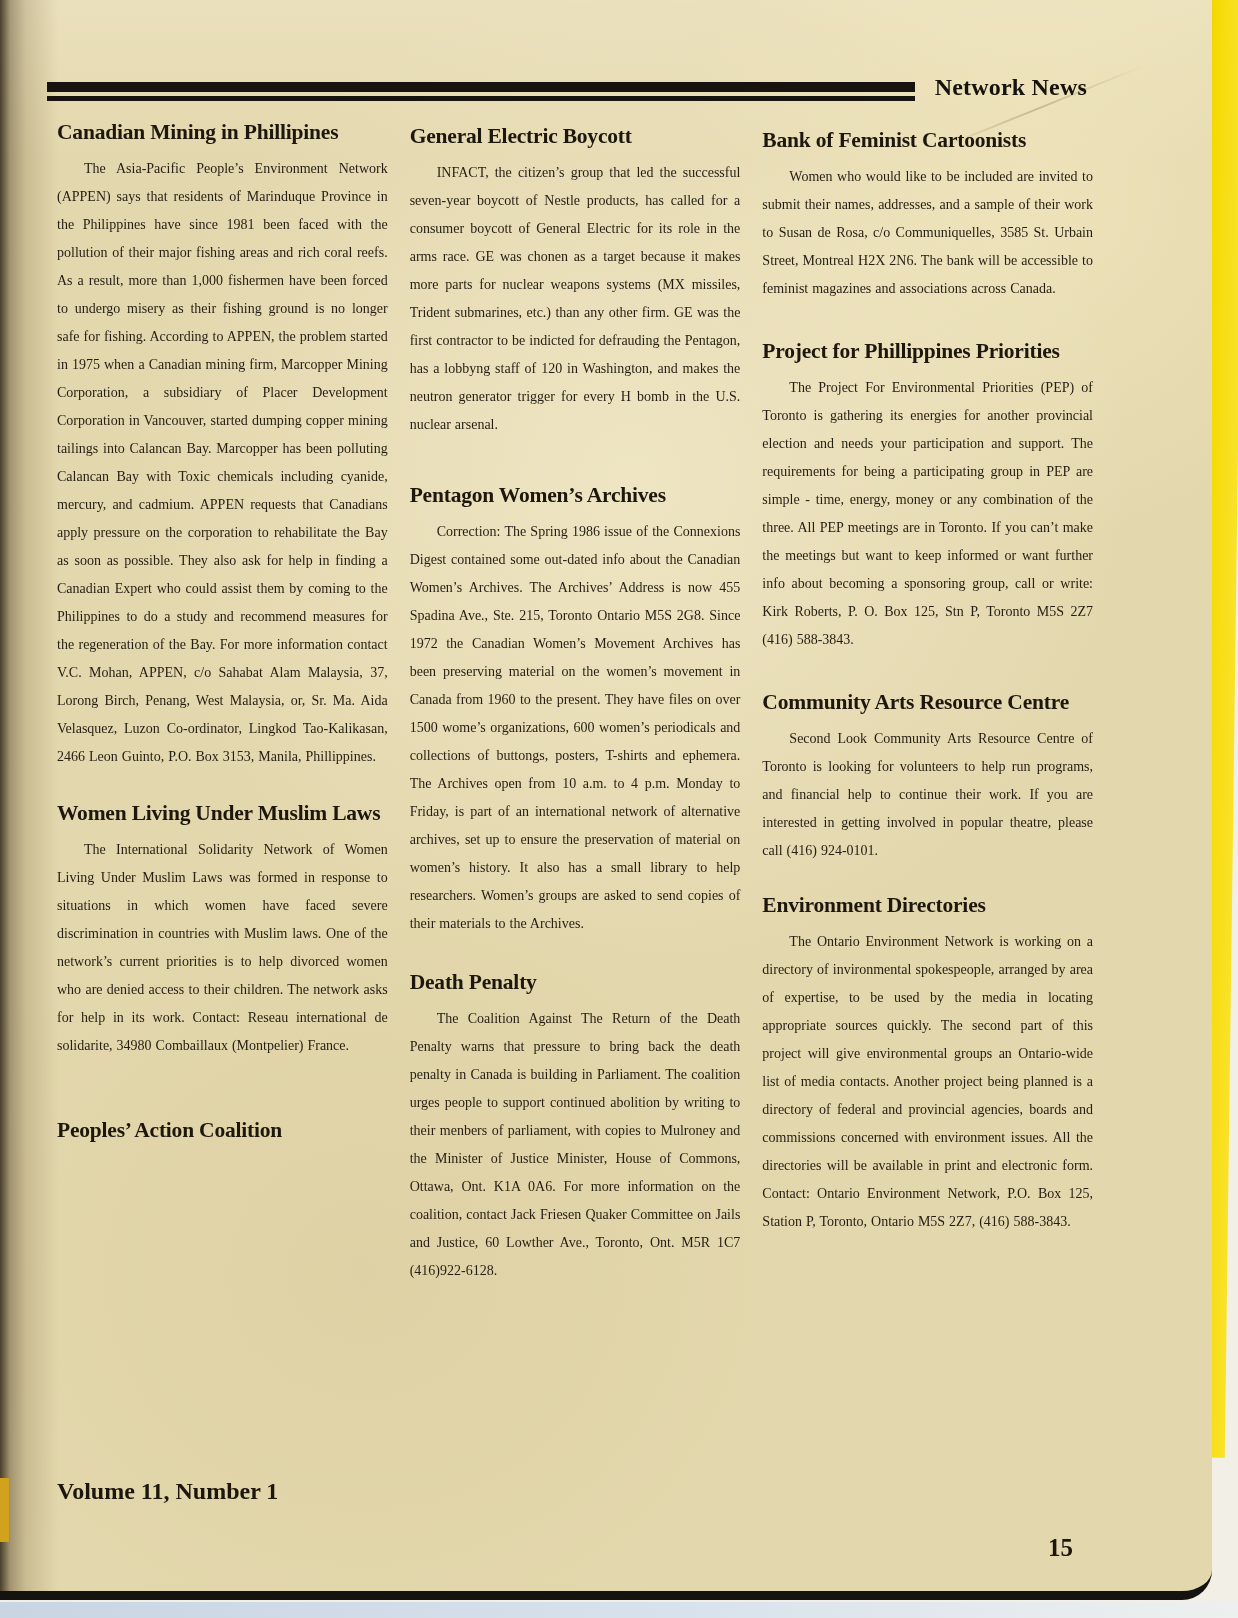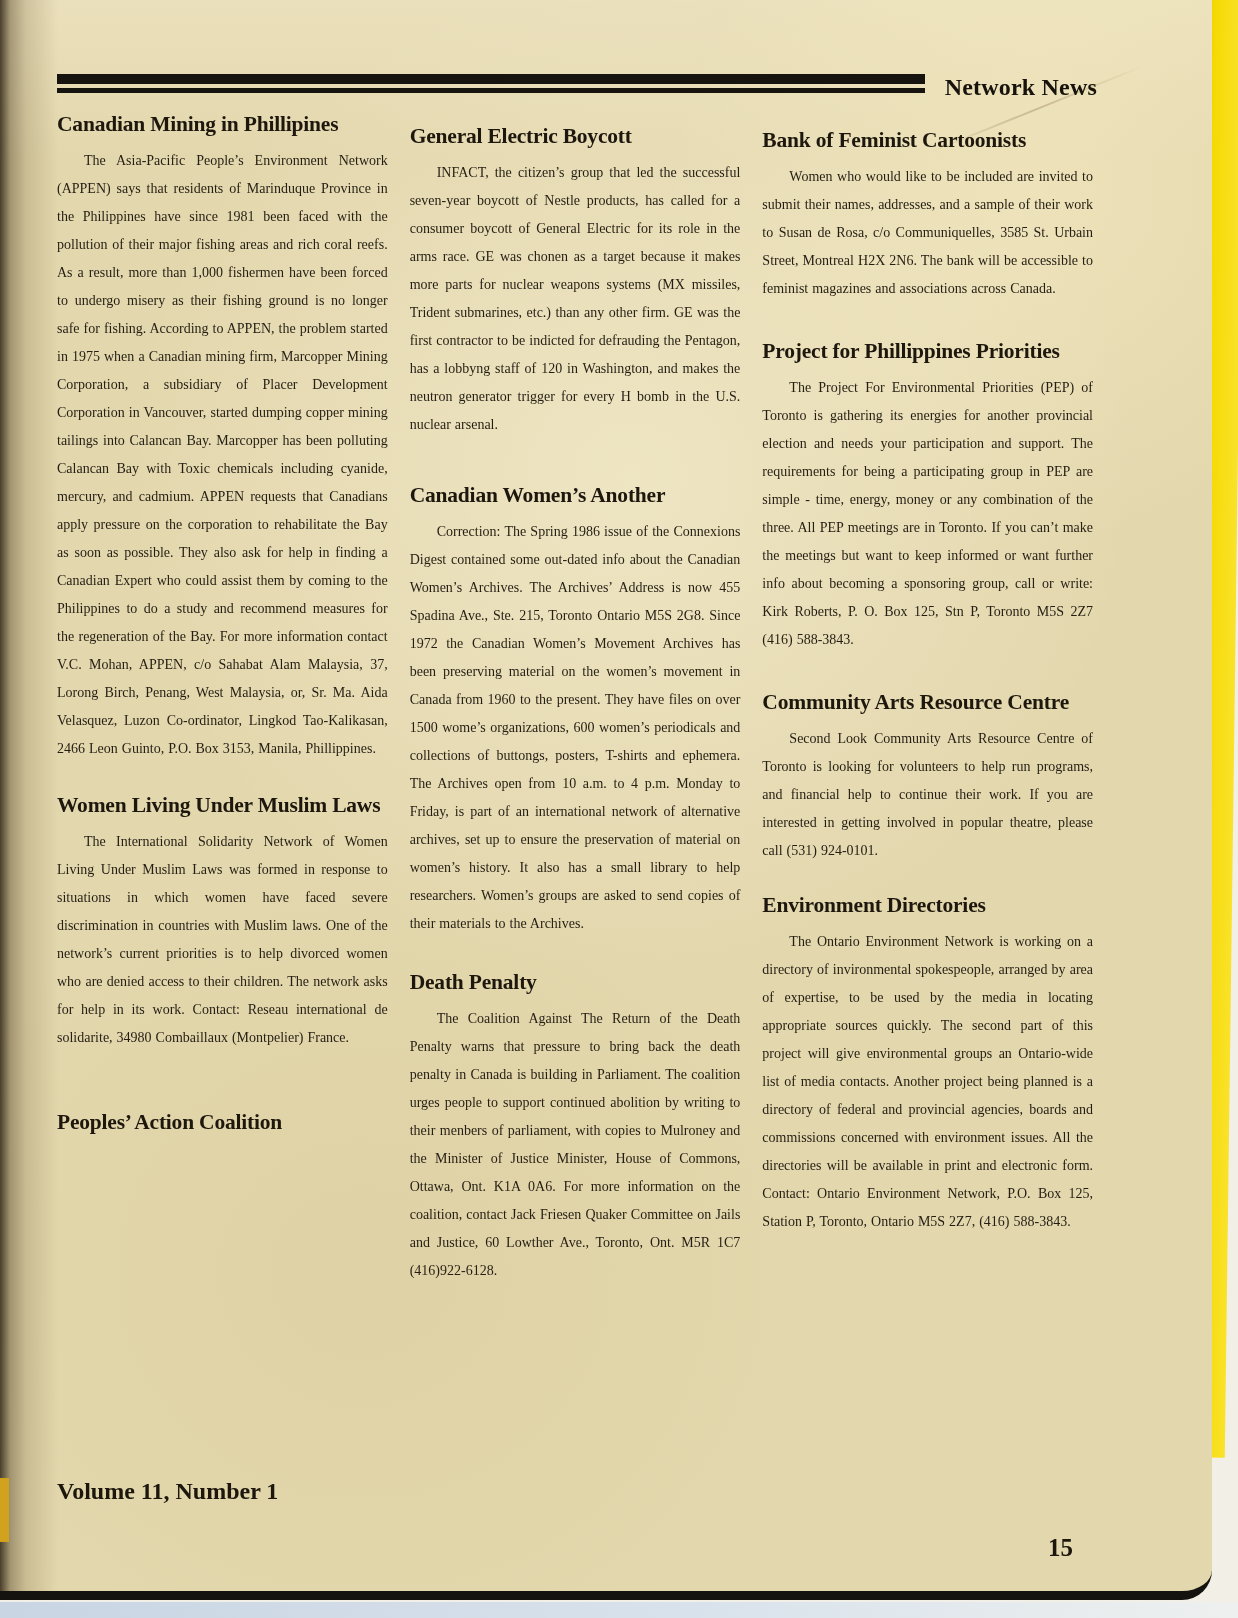--- a/index.html
+++ b/index.html
@@ -44,22 +44,22 @@
     position:absolute;top:108px;right:60px;width:230px;height:2px;
     background:linear-gradient(90deg,rgba(0,0,0,0),rgba(130,110,70,0.35),rgba(0,0,0,0));
     transform:rotate(-22deg);
   }
   .corner-orange{
     position:absolute;left:0;top:1478px;width:9px;height:64px;
     background:#d2a21e;
   }
   
   .masthead-row{
-    position:absolute;top:74px;left:57px;width:1040px;
-    display:flex;align-items:flex-start;
+    position:absolute;top:74px;left:47px;width:1040px;
+    display:flex;align-items:flex-end;
   }
   .rule{width:888px;}
   .rule-thick{height:10px;background:#17140f;}
   .rule-thin{height:5px;background:#17140f;margin-top:4px;}
   .masthead{
     margin-left:20px;font-weight:bold;font-size:24px;color:#17130c;
     white-space:nowrap;letter-spacing:0.2px;
   }
   
   .columns{
@@ -99,61 +99,61 @@
     <div class="rule">
       <div class="rule-thick"></div>
       <div class="rule-thin"></div>
     </div>
     <div class="masthead">Network News</div>
   </header>
 
   <main class="columns">
 
     <section class="col">
-      <article class="story" style="margin-top:0">
+      <article class="story" style="margin-top:8px">
         <h2>Canadian Mining in Phillipines</h2>
         <p>The Asia-Pacific People’s Environment Network (APPEN) says that residents of Marinduque Province in the Philippines have since 1981 been faced with the pollution of their major fishing areas and rich coral reefs. As a result, more than 1,000 fishermen have been forced to undergo misery as their fishing ground is no longer safe for fishing. According to APPEN, the problem started in 1975 when a Canadian mining firm, Marcopper Mining Corporation, a subsidiary of Placer Development Corporation in Vancouver, started dumping copper mining tailings into Calancan Bay. Marcopper has been polluting Calancan Bay with Toxic chemicals including cyanide, mercury, and cadmium. APPEN requests that Canadians apply pressure on the corporation to rehabilitate the Bay as soon as possible. They also ask for help in finding a Canadian Expert who could assist them by coming to the Philippines to do a study and recommend measures for the regeneration of the Bay. For more information contact V.C. Mohan, APPEN, c/o Sahabat Alam Malaysia, 37, Lorong Birch, Penang, West Malaysia, or, Sr. Ma. Aida Velasquez, Luzon Co-ordinator, Lingkod Tao-Kalikasan, 2466 Leon Guinto, P.O. Box 3153, Manila, Phillippines.</p>
       </article>
       <article class="story" style="margin-top:30px">
         <h2>Women Living Under Muslim Laws</h2>
         <p>The International Solidarity Network of Women Living Under Muslim Laws was formed in response to situations in which women have faced severe discrimination in countries with Muslim laws. One of the network’s current priorities is to help divorced women who are denied access to their children. The network asks for help in its work. Contact: Reseau international de solidarite, 34980 Combaillaux (Montpelier) France.</p>
       </article>
       <article class="story" style="margin-top:58px">
         <h2>Peoples’ Action Coalition</h2>
 
       </article>
     </section>
 
     <section class="col">
       <article class="story" style="margin-top:12px">
         <h2>General Electric Boycott</h2>
         <p>INFACT, the citizen’s group that led the successful seven-year boycott of Nestle products, has called for a consumer boycott of General Electric for its role in the arms race. GE was chonen as a target because it makes more parts for nuclear weapons systems (MX missiles, Trident submarines, etc.) than any other firm. GE was the first contractor to be indicted for defrauding the Pentagon, has a lobbyng staff of 120 in Washington, and makes the neutron generator trigger for every H bomb in the U.S. nuclear arsenal.</p>
       </article>
       <article class="story" style="margin-top:44px">
-        <h2>Canadian Women’s Another</h2>
+        <h2>Pentagon Women’s Archives</h2>
         <p>Correction: The Spring 1986 issue of the Connexions Digest contained some out-dated info about the Canadian Women’s Archives. The Archives’ Address is now 455 Spadina Ave., Ste. 215, Toronto Ontario M5S 2G8. Since 1972 the Canadian Women’s Movement Archives has been preserving material on the women’s movement in Canada from 1960 to the present. They have files on over 1500 wome’s organizations, 600 women’s periodicals and collections of buttongs, posters, T-shirts and ephemera. The Archives open from 10 a.m. to 4 p.m. Monday to Friday, is part of an international network of alternative archives, set up to ensure the preservation of material on women’s history. It also has a small library to help researchers. Women’s groups are asked to send copies of their materials to the Archives.</p>
       </article>
       <article class="story" style="margin-top:32px">
         <h2>Death Penalty</h2>
         <p>The Coalition Against The Return of the Death Penalty warns that pressure to bring back the death penalty in Canada is building in Parliament. The coalition urges people to support continued abolition by writing to their menbers of parliament, with copies to Mulroney and the Minister of Justice Minister, House of Commons, Ottawa, Ont. K1A 0A6. For more information on the coalition, contact Jack Friesen Quaker Committee on Jails and Justice, 60 Lowther Ave., Toronto, Ont. M5R 1C7 (416)922-6128.</p>
       </article>
     </section>
 
     <section class="col">
       <article class="story" style="margin-top:16px">
         <h2>Bank of Feminist Cartoonists</h2>
         <p>Women who would like to be included are invited to submit their names, addresses, and a sample of their work to Susan de Rosa, c/o Communiquelles, 3585 St. Urbain Street, Montreal H2X 2N6. The bank will be accessible to feminist magazines and associations across Canada.</p>
       </article>
       <article class="story" style="margin-top:36px">
         <h2>Project for Phillippines Priorities</h2>
         <p>The Project For Environmental Priorities (PEP) of Toronto is gathering its energies for another provincial election and needs your participation and support. The requirements for being a participating group in PEP are simple - time, energy, money or any combination of the three. All PEP meetings are in Toronto. If you can’t make the meetings but want to keep informed or want further info about becoming a sponsoring group, call or write: Kirk Roberts, P. O. Box 125, Stn P, Toronto M5S 2Z7 (416) 588-3843.</p>
       </article>
       <article class="story" style="margin-top:36px">
         <h2>Community Arts Resource Centre</h2>
-        <p>Second Look Community Arts Resource Centre of Toronto is looking for volunteers to help run programs, and financial help to continue their work. If you are interested in getting involved in popular theatre, please call (531) 924-0101.</p>
+        <p>Second Look Community Arts Resource Centre of Toronto is looking for volunteers to help run programs, and financial help to continue their work. If you are interested in getting involved in popular theatre, please call (416) 924-0101.</p>
       </article>
       <article class="story" style="margin-top:28px">
         <h2>Environment Directories</h2>
         <p>The Ontario Environment Network is working on a directory of invironmental spokespeople, arranged by area of expertise, to be used by the media in locating appropriate sources quickly. The second part of this project will give environmental groups an Ontario-wide list of media contacts. Another project being planned is a directory of federal and provincial agencies, boards and commissions concerned with environment issues. All the directories will be available in print and electronic form. Contact: Ontario Environment Network, P.O. Box 125, Station P, Toronto, Ontario M5S 2Z7, (416) 588-3843.</p>
       </article>
     </section>
 
   </main>
 
   <div class="footer-left">Volume 11, Number 1</div>

